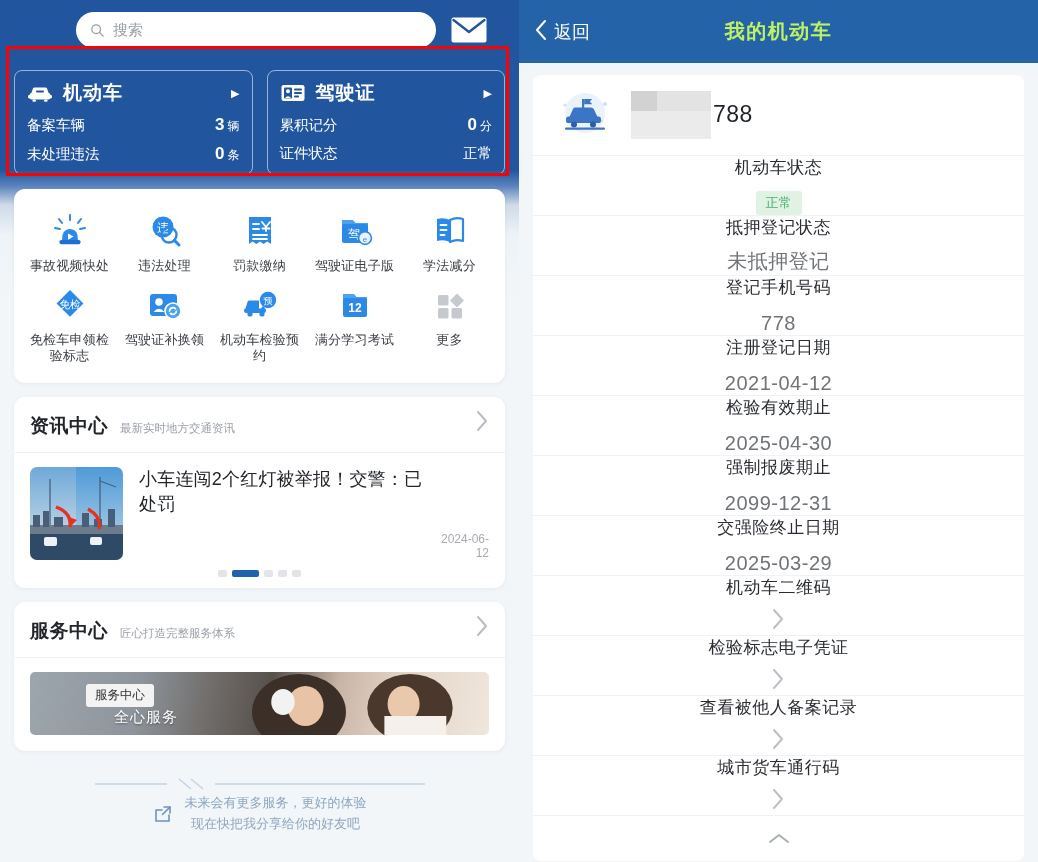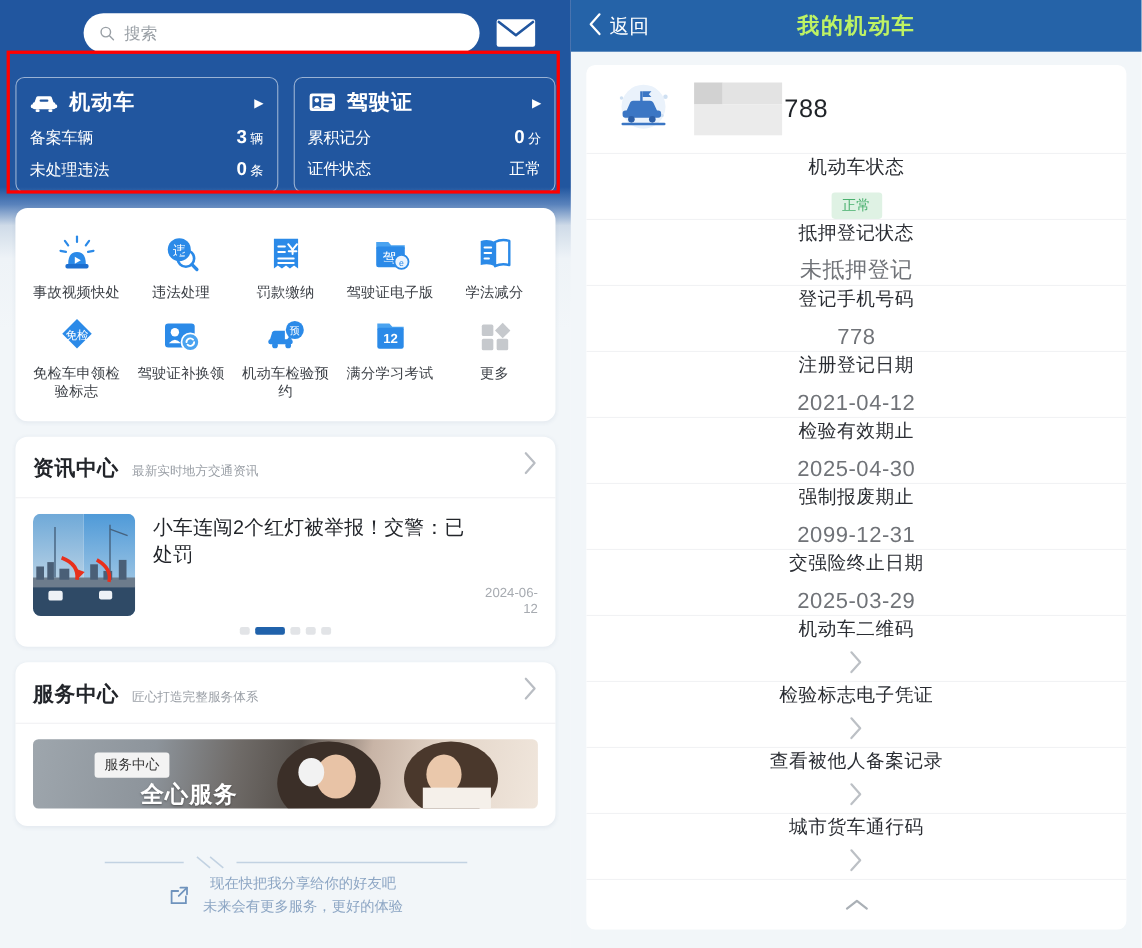--- a/index.html
+++ b/index.html
@@ -110,37 +110,37 @@
     height:63px; border-radius:5px; position:relative; overflow:hidden;
     background:
       linear-gradient(100deg,#9ea6ad 0%, #8d949b 24%, #6f6b68 40%,
                       #57514c 52%, #c8b4a6 66%, #e3d5c8 80%, #f0e6dc 100%);
   }
   .banner-tag {
     position:absolute; left:56px; top:12px; background:#f3f3f3; color:#333;
     font-size:12.5px; padding: 3px 9px; border-radius:3px;
   }
   .banner-sub {
-    position:absolute; left:84px; top:36px; color:#fff; font-size:21px;
-    font-weight:bold; letter-spacing:1px; text-shadow:0 1px 2px rgba(0,0,0,.4);margin-left:14px;
+    position:absolute; left:84px; top:36px; color:#fff; font-size:15px;
+    font-weight:normal; letter-spacing:1px; text-shadow:0 1px 2px rgba(0,0,0,.4);
   }
 
   
   .foot { padding: 26px 0 0 0; display:flex; flex-direction:column; align-items:center; }
   .foot-line { width:330px; height:14px; }
   .foot-txt-row { display:flex; align-items:center; gap:12px; margin-top:2px; }
   .foot-ico { width:20px; height:20px; flex:0 0 auto; }
   .foot-txt { font-size:13px; color:#8da6c4; line-height:1.6; text-align:center; }
 
   
   .right-panel {
     width:519px; height:862px; background:#f2f6f9; position:relative; overflow:hidden;
   }
   .nav {
-    height:47px; background:#2563a8; display:flex; align-items:center;
+    height:63px; background:#2563a8; display:flex; align-items:center;
     padding: 0 16px; position:relative;
   }
   .nav-back { display:flex; align-items:center; gap:7px; color:#fff; font-size:18px; }
   .nav-chev { font-size:20px; font-weight:300; line-height:1; }
   .nav-title {
     position:absolute; left:0; right:0; text-align:center; color:#bef264;
     font-size:20px; font-weight:bold; letter-spacing:1.5px; pointer-events:none;
   }
 
   .rcard {
@@ -487,22 +487,22 @@
         <line x1="96" y1="2" x2="108" y2="12" stroke="#c2d2e2" stroke-width="1.4"></line>
         <line x1="120" y1="7" x2="330" y2="7" stroke="#c2d2e2" stroke-width="1.4"></line>
       </svg>
       <div class="foot-txt-row">
         <svg class="foot-ico" viewBox="0 0 20 20">
           <path d="M3 6 h6 M3 6 v11 h13 v-6" fill="none" stroke="#6f93bd" stroke-width="1.6" stroke-linecap="round"></path>
           <path d="M11 3 h6 v6" fill="none" stroke="#6f93bd" stroke-width="1.6" stroke-linecap="round" stroke-linejoin="round"></path>
           <line x1="17" y1="3" x2="9.5" y2="10.5" stroke="#6f93bd" stroke-width="1.6" stroke-linecap="round"></line>
         </svg>
         <div class="foot-txt">
+          <div>未来会有更多服务，更好的体验</div>
           <div>现在快把我分享给你的好友吧</div>
-          <div>未来会有更多服务，更好的体验</div>
         </div>
       </div>
     </div>
 
   </div>
 
   <div class="right-panel">
 
     <div class="nav">
       <div class="nav-back">

